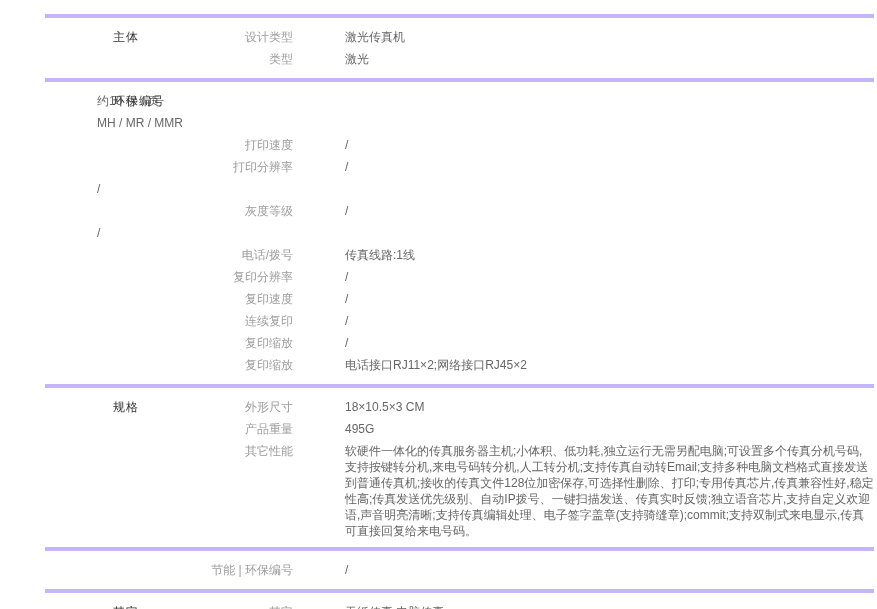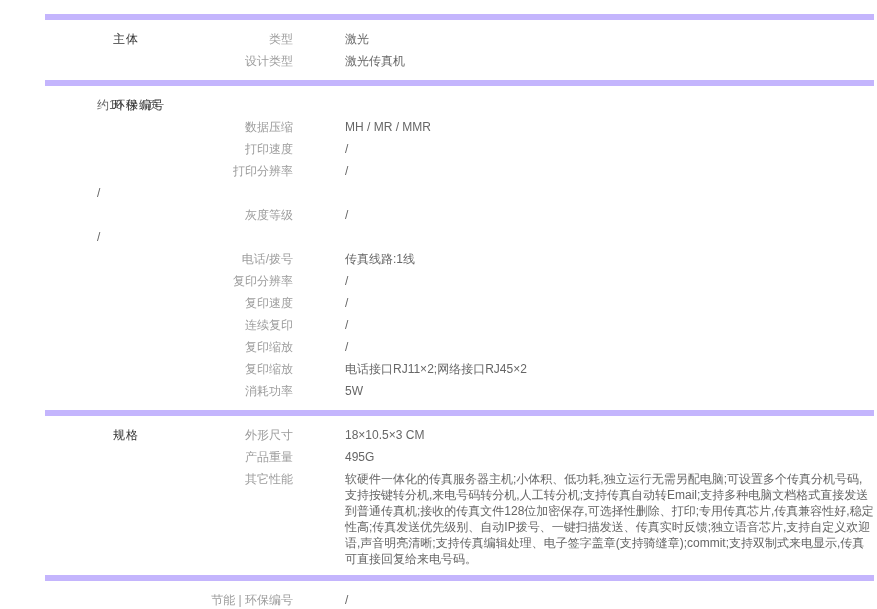--- a/index.html
+++ b/index.html
@@ -12,21 +12,21 @@
     height: 609px;
     overflow: hidden;
     font-family: "Liberation Sans", "DejaVu Sans", sans-serif;
     font-size: 12px;
     -webkit-font-smoothing: antialiased;
   }
   .spec-table {
     margin: 14px 3px 0 45px;
   }
   .section {
-    border-top: 6px solid #c4b5fd;
+    border-top: 4px solid #c4b5fd;
     padding: 8px 0;
     position: relative;
   }
   .section-category {
     position: absolute;
     left: 68px;
     top: 8px;
     line-height: 22px;
     color: #333333;
     font-weight: 400;
@@ -59,35 +59,34 @@
     padding-top: 3px;
   }
 </style>
 </head>
 <body>
 
 <div class="spec-table">
     <div class="section">
       <div class="section-category">主体</div>
       <div class="spec-row">
+        <div class="spec-label">设计类型</div>
+        <div class="spec-value">激光传真机</div>
+      </div>
+      <div class="spec-row">
         <div class="spec-label">类型</div>
         <div class="spec-value">激光</div>
-      </div>
-      <div class="spec-row">
-        <div class="spec-label">设计类型</div>
-        <div class="spec-value">激光传真机</div>
       </div>
     </div>
     <div class="section">
       <div class="section-category">环保编号</div>
       <div class="spec-row">
         <div class="spec-value">约10 秒 / 页</div>
       </div>
       <div class="spec-row">
-        <div class="spec-label">数据压缩</div>
         <div class="spec-value">MH / MR / MMR</div>
       </div>
       <div class="spec-row">
         <div class="spec-label">打印速度</div>
         <div class="spec-value">/</div>
       </div>
       <div class="spec-row">
         <div class="spec-label">打印分辨率</div>
         <div class="spec-value">/</div>
       </div>
@@ -118,24 +117,20 @@
         <div class="spec-value">/</div>
       </div>
       <div class="spec-row">
         <div class="spec-label">复印缩放</div>
         <div class="spec-value">/</div>
       </div>
       <div class="spec-row">
         <div class="spec-label">复印缩放</div>
         <div class="spec-value">电话接口RJ11×2;网络接口RJ45×2</div>
       </div>
-      <div class="spec-row">
-        <div class="spec-label">消耗功率</div>
-        <div class="spec-value">5W</div>
-      </div>
     </div>
     <div class="section">
       <div class="section-category">规格</div>
       <div class="spec-row">
         <div class="spec-label">外形尺寸</div>
         <div class="spec-value">18×10.5×3 CM</div>
       </div>
       <div class="spec-row">
         <div class="spec-label">产品重量</div>
         <div class="spec-value">495G</div>

